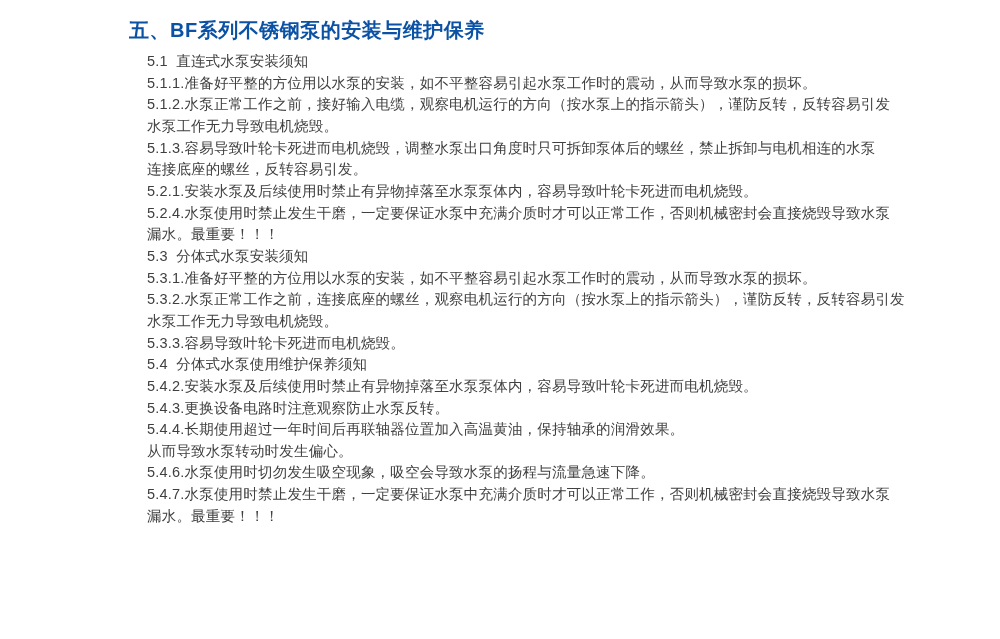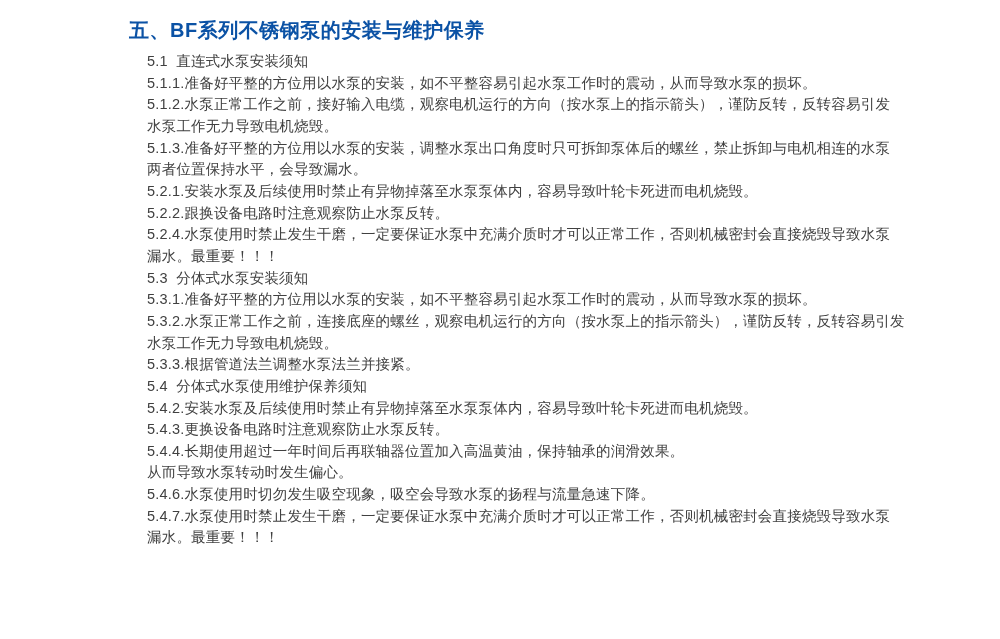--- a/index.html
+++ b/index.html
@@ -48,31 +48,30 @@
 <body>
 
 <div class="viewport">
   <div class="page">
     <h1 class="page-title">五、BF系列不锈钢泵的安装与维护保养</h1>
     <div class="doc-body">
         <div class="line">5.1  直连式水泵安装须知</div>
         <div class="line">5.1.1.准备好平整的方位用以水泵的安装，如不平整容易引起水泵工作时的震动，从而导致水泵的损坏。</div>
         <div class="line">5.1.2.水泵正常工作之前，接好输入电缆，观察电机运行的方向（按水泵上的指示箭头），谨防反转，反转容易引发</div>
         <div class="line">水泵工作无力导致电机烧毁。</div>
-        <div class="line">5.1.3.准备好平整的方位用以水泵的安装，调整水泵出口角度时只可拆卸泵体后的螺丝，禁止拆卸与电机相连的水泵</div>
-        <div class="line">两者位置保持水平，会导致漏水。</div>
+        <div class="line">5.1.3.容易导致叶轮卡死进而电机烧毁，调整水泵出口角度时只可拆卸泵体后的螺丝，禁止拆卸与电机相连的水泵</div>
+        <div class="line">连接底座的螺丝，反转容易引发。</div>
         <div class="line">5.2.1.安装水泵及后续使用时禁止有异物掉落至水泵泵体内，容易导致叶轮卡死进而电机烧毁。</div>
-        <div class="line">5.2.2.跟换设备电路时注意观察防止水泵反转。</div>
         <div class="line">5.2.4.水泵使用时禁止发生干磨，一定要保证水泵中充满介质时才可以正常工作，否则机械密封会直接烧毁导致水泵</div>
         <div class="line">漏水。最重要！！！</div>
         <div class="line">5.3  分体式水泵安装须知</div>
         <div class="line">5.3.1.准备好平整的方位用以水泵的安装，如不平整容易引起水泵工作时的震动，从而导致水泵的损坏。</div>
         <div class="line">5.3.2.水泵正常工作之前，连接底座的螺丝，观察电机运行的方向（按水泵上的指示箭头），谨防反转，反转容易引发</div>
         <div class="line">水泵工作无力导致电机烧毁。</div>
-        <div class="line">5.3.3.根据管道法兰调整水泵法兰并接紧。</div>
+        <div class="line">5.3.3.容易导致叶轮卡死进而电机烧毁。</div>
         <div class="line">5.4  分体式水泵使用维护保养须知</div>
         <div class="line">5.4.2.安装水泵及后续使用时禁止有异物掉落至水泵泵体内，容易导致叶轮卡死进而电机烧毁。</div>
         <div class="line">5.4.3.更换设备电路时注意观察防止水泵反转。</div>
         <div class="line">5.4.4.长期使用超过一年时间后再联轴器位置加入高温黄油，保持轴承的润滑效果。</div>
         <div class="line">从而导致水泵转动时发生偏心。</div>
         <div class="line">5.4.6.水泵使用时切勿发生吸空现象，吸空会导致水泵的扬程与流量急速下降。</div>
         <div class="line">5.4.7.水泵使用时禁止发生干磨，一定要保证水泵中充满介质时才可以正常工作，否则机械密封会直接烧毁导致水泵</div>
         <div class="line">漏水。最重要！！！</div>
       </div>
   </div>

